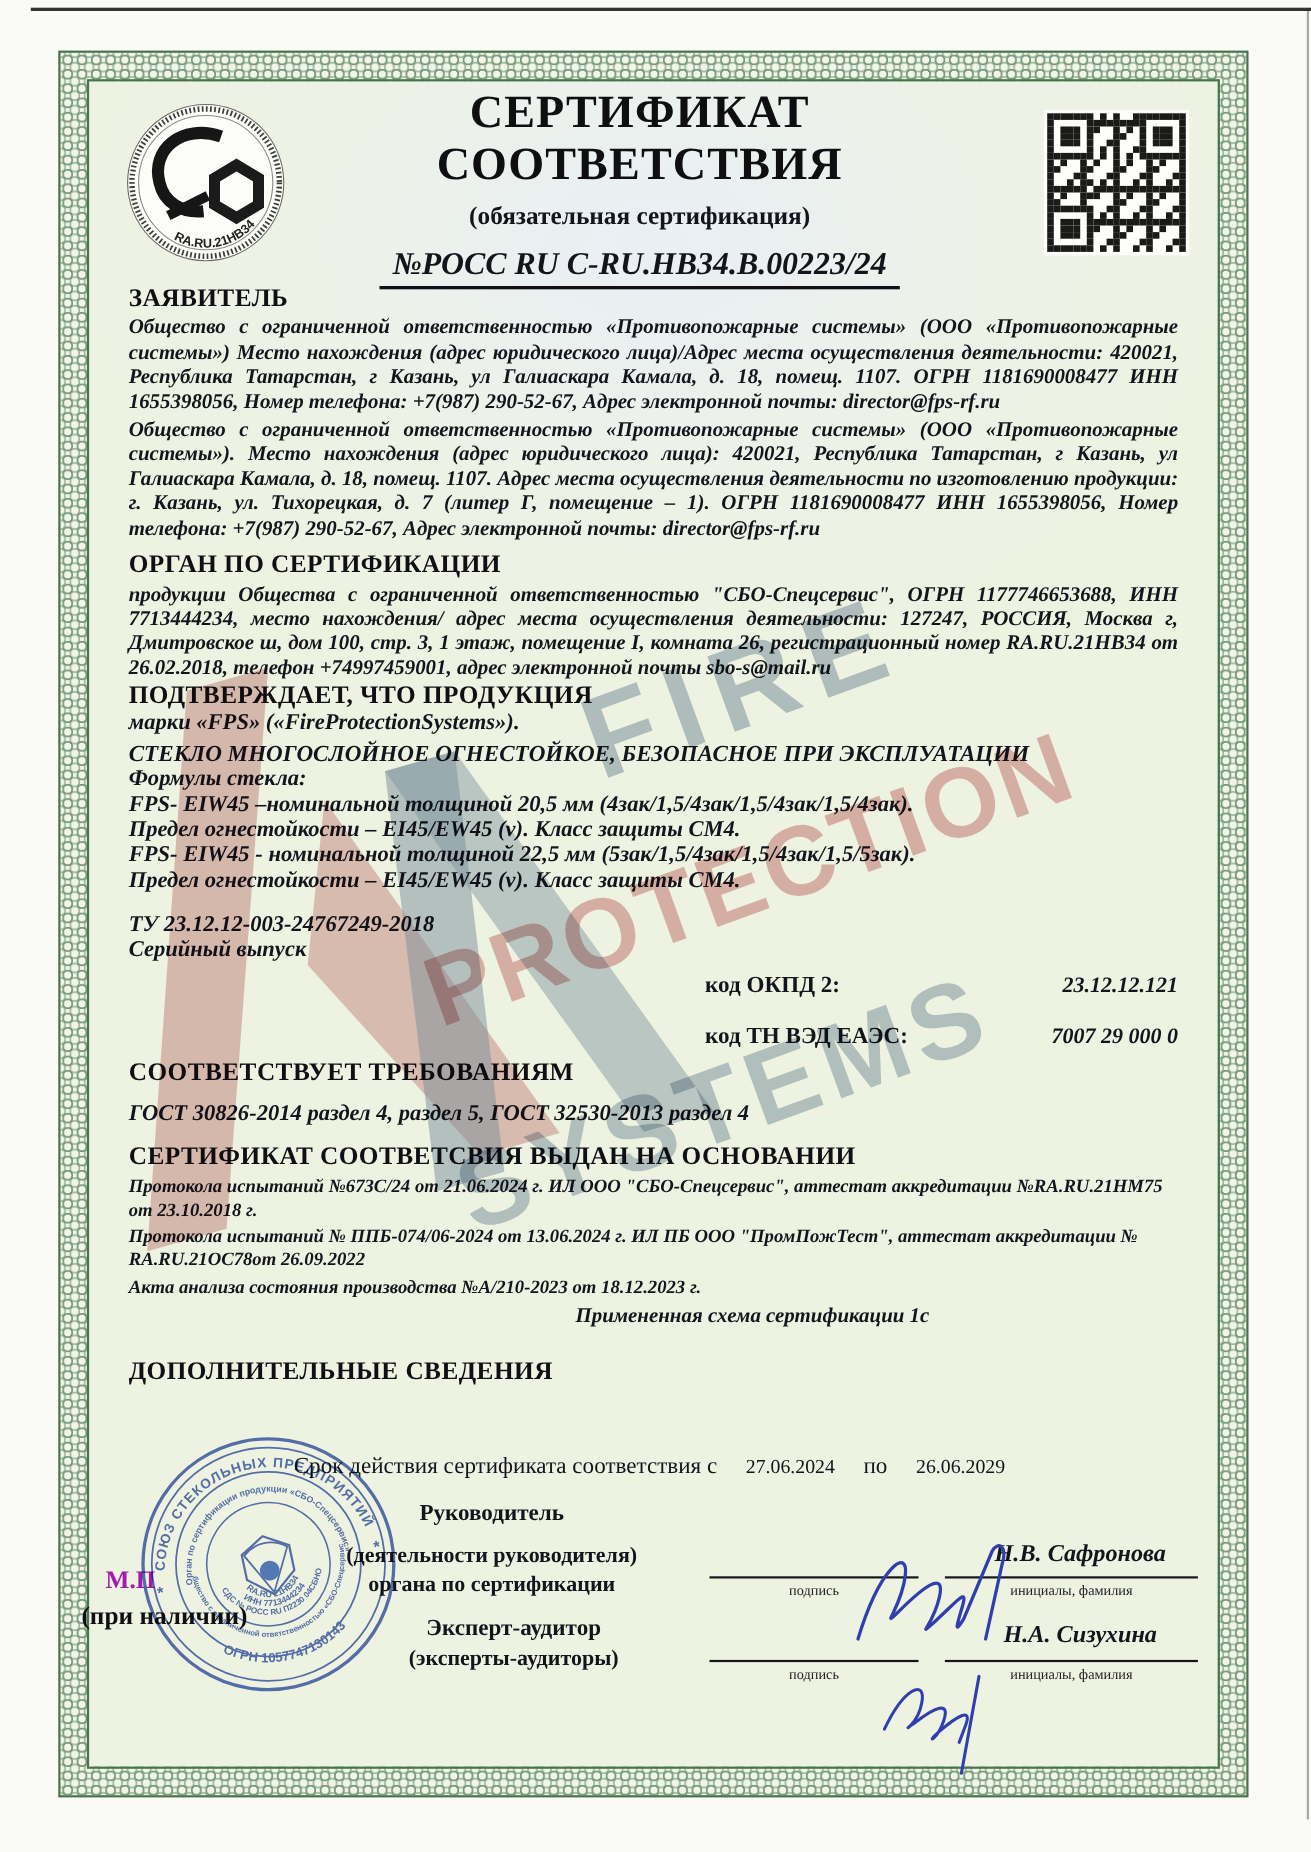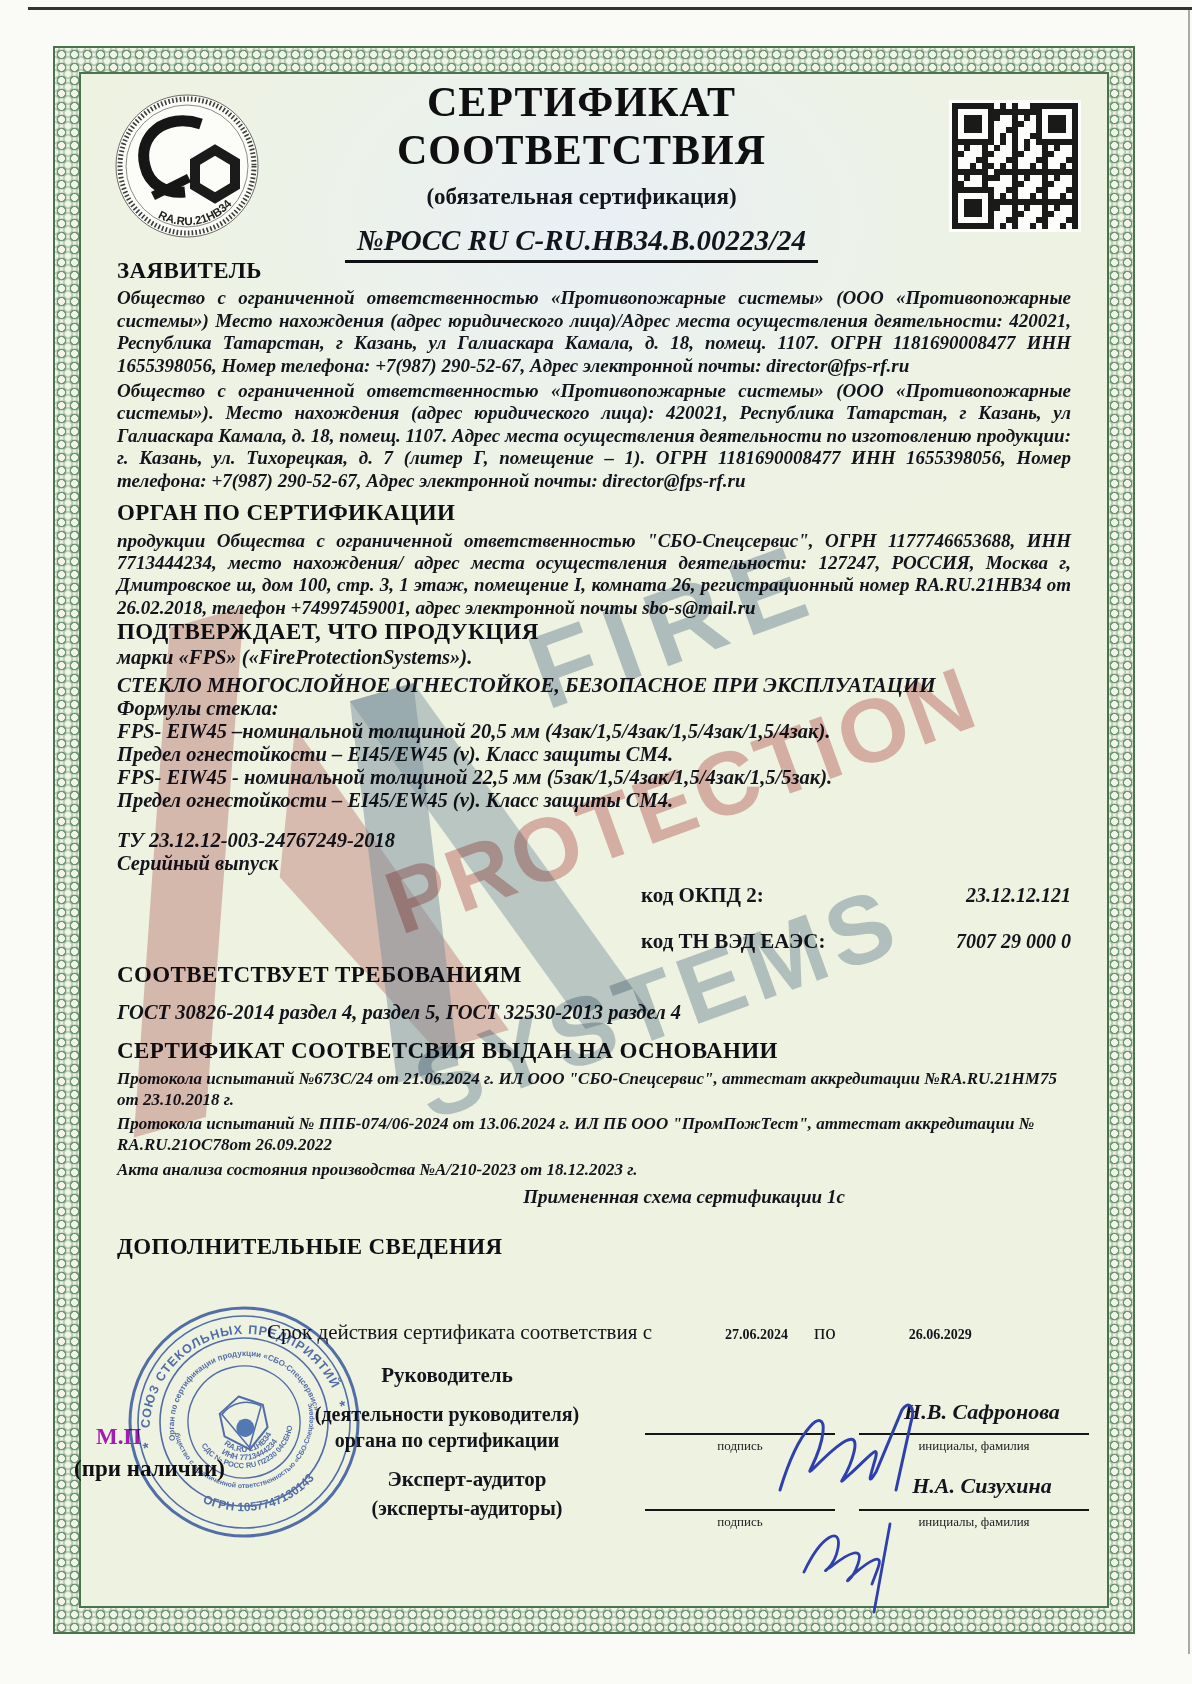--- a/index.html
+++ b/index.html
@@ -31,21 +31,21 @@
   .para{font-weight:700;font-style:italic;font-size:19px;line-height:1.18;text-align:justify;margin:3px 0 0;}
   .line{font-weight:700;font-style:italic;font-size:20.5px;line-height:1.12;margin:0;}
   .small{font-weight:700;font-style:italic;font-size:17px;line-height:1.25;margin:3px 0 0;}
   .codes{width:430px;margin-left:auto;margin-top:8px;}
   .crow{display:flex;justify-content:space-between;align-items:baseline;}
   .clabel{font-weight:700;font-size:21px;}
   .cvalue{font-weight:700;font-style:italic;font-size:20px;}
   .scheme{font-weight:700;font-style:italic;font-size:19px;text-align:center;padding-left:180px;margin-top:6px;}
   .validity{display:flex;align-items:baseline;gap:26px;margin:32px 0 0 150px;}
   .vlabel{font-weight:400;font-size:21px;margin-top:28px;}
-  .vdate{font-weight:700;font-size:14px;margin-left:47px;}
+  .vdate{font-weight:400;font-size:18px;}
   .sign-block{position:relative;height:176px;margin-top:16px;}
   .role{position:absolute;text-align:center;font-weight:700;font-size:21px;}
   .rsub{font-size:20px;font-weight:700;}
   .sname{position:absolute;text-align:center;font-weight:700;font-style:italic;font-size:22px;}
   .sline{position:absolute;height:2px;background:#15151a;}
   .cap{position:absolute;text-align:center;font-size:13px;color:#222;}
   
   .wm{position:absolute;z-index:20;pointer-events:none;mix-blend-mode:multiply;
       font-family:"Liberation Sans",sans-serif;font-weight:700;white-space:nowrap;}
   .wm-fire{left:555px;top:612px;font-size:106px;letter-spacing:14px;color:rgba(125,148,172,.52);

